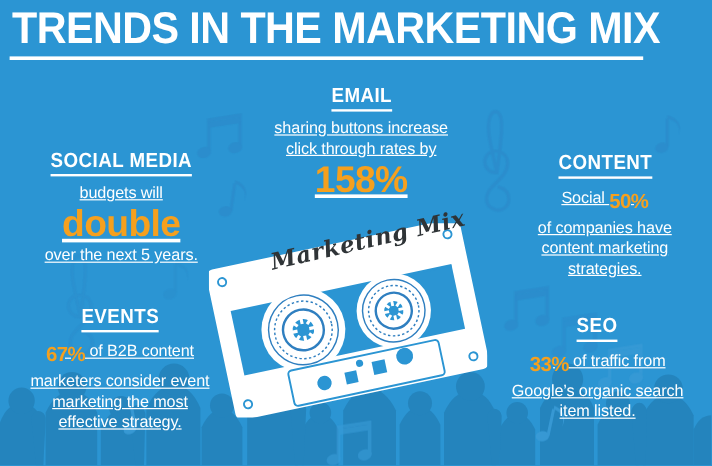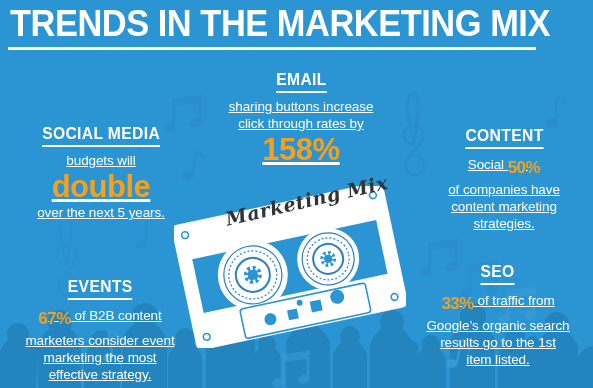--- a/index.html
+++ b/index.html
@@ -99,21 +99,21 @@
     font-size: 17px;
     line-height: 27px;
     vertical-align: -4px;
     letter-spacing: -0.5px;
   }
 
   
   #stat-email       { left: 206px; top: 70px;  width: 190px; }
   #stat-social      { left: 6px;   top: 124px; width: 190px; }
   #stat-content     { left: 420px; top: 126px; width: 168px; }
-  #stat-events      { left: 2px;   top: 277px; width: 196px; }
+  #stat-events      { left: 2px;   top: 254px; width: 196px; }
   #stat-seo         { left: 406px; top: 262px; width: 184px; }
 
   
   #cassette {
     position: absolute;
     left: 174px;
     top: 186px;
     width: 232px;
     height: 162px;
   }
@@ -324,18 +324,17 @@
     </div>
   </div>
 
   <div class="stat" id="stat-seo">
     <div class="stat-head">SEO</div>
     <div class="stat-body">
       <div>
         <span class="num num-inline">33%</span><span> of traffic from</span>
       </div>
       <div>Google’s organic search</div>
-      <div>results go to the 1st</div>
       <div>item listed.</div>
     </div>
   </div>
 
 </div>
 
 </body></html>

